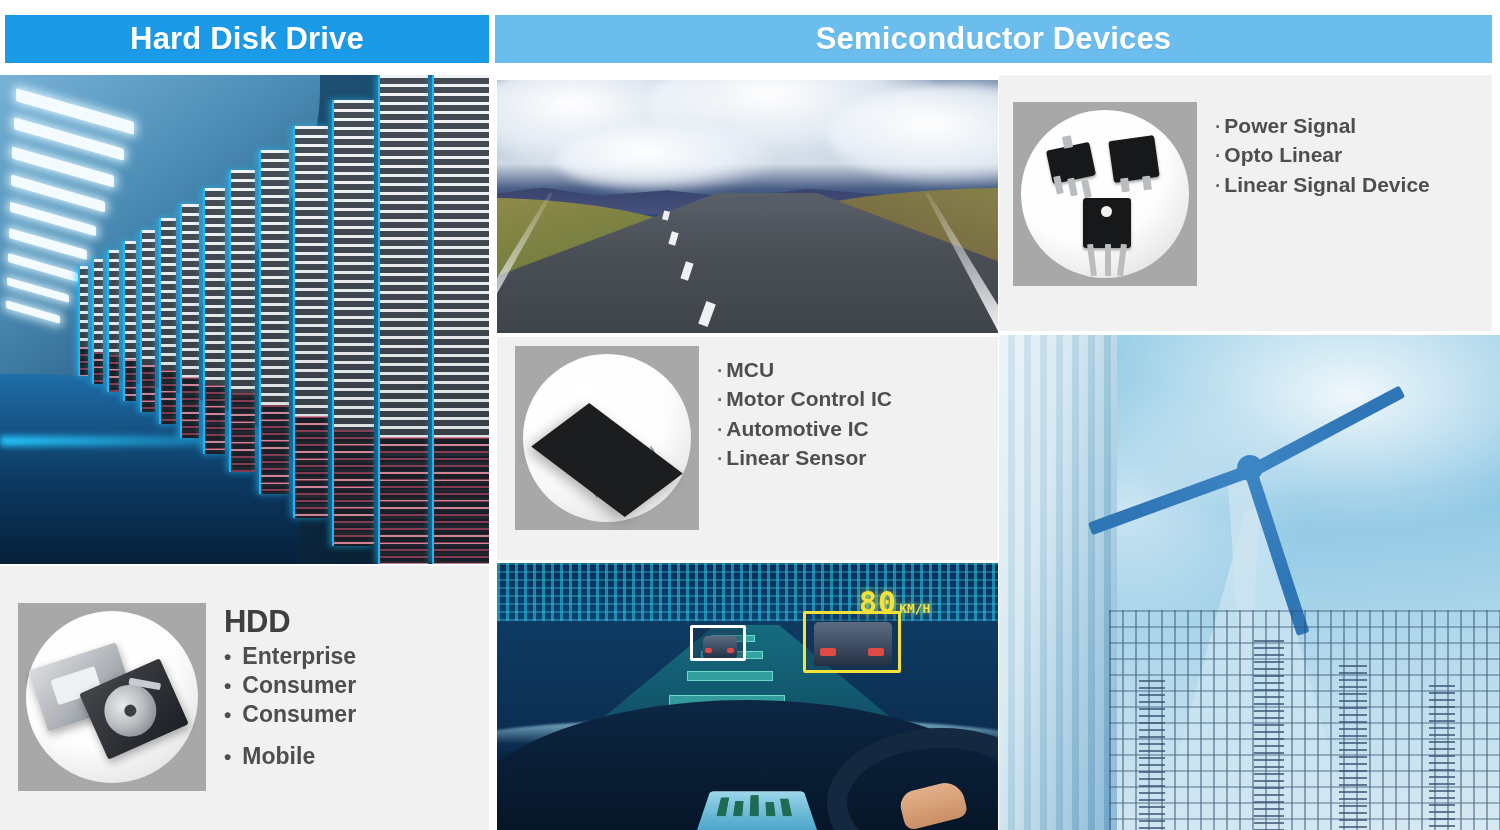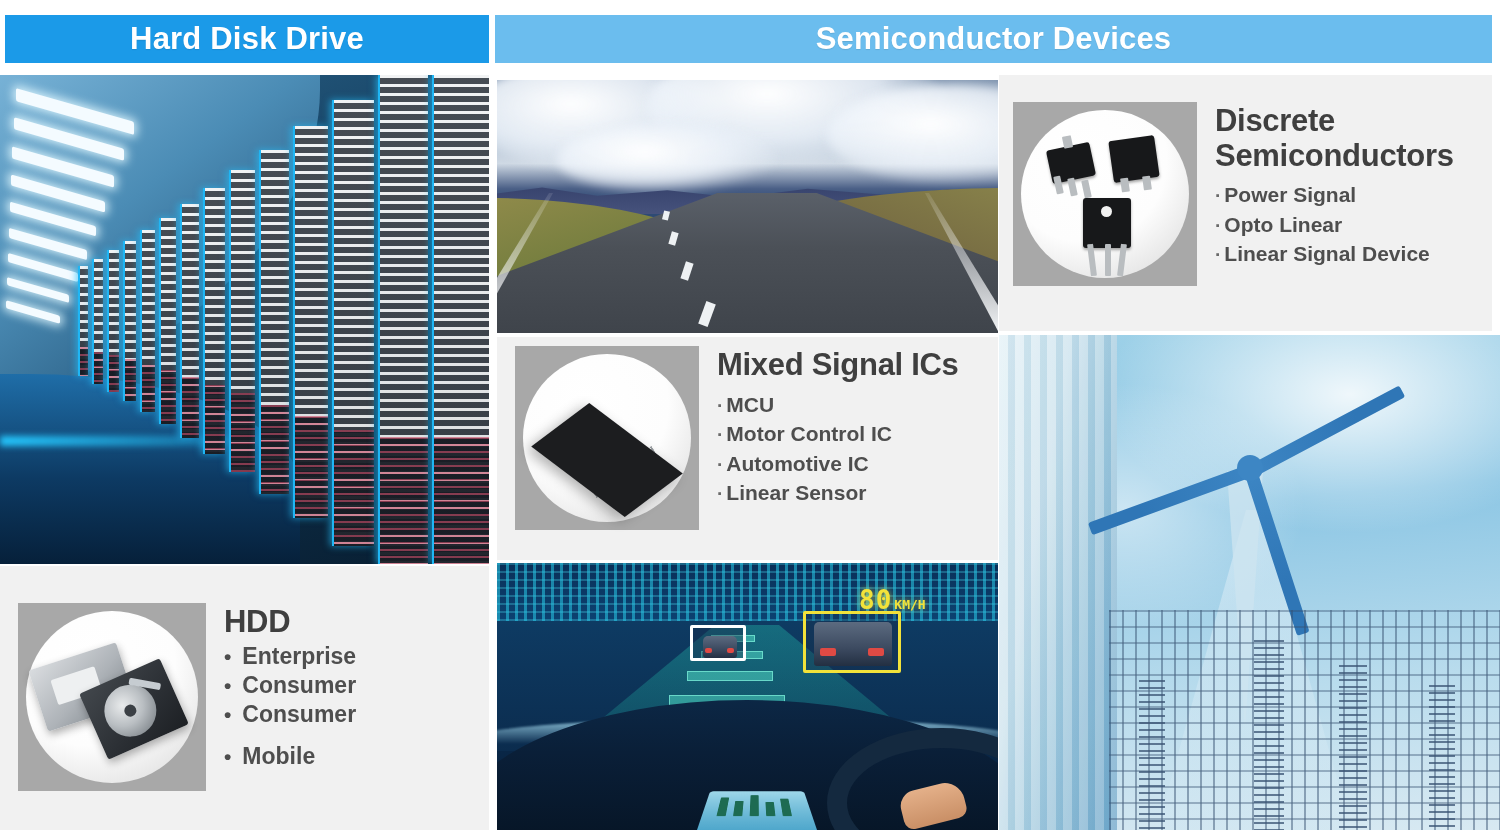--- a/index.html
+++ b/index.html
@@ -195,21 +195,21 @@
   .car-rung {
     position: absolute; background: rgba(90,240,210,0.45);
     border: 1px solid rgba(140,255,230,0.6);
   }
   .car-hud-speed {
     position: absolute; left: 362px; top: 22px;
     color: #f2e23a; font-weight: bold;
     font-family: "DejaVu Sans Mono", monospace;
     text-shadow: 0 0 7px rgba(242,226,58,0.75);
   }
-  .car-hud-speed .num { font-size: 26px; letter-spacing: 1px; }
+  .car-hud-speed .num { font-size: 30px; letter-spacing: 1px; }
   .car-hud-speed .unit { font-size: 13px; margin-left: 2px; }
   .car-box {
     position: absolute; border: 3px solid #f2e23a; border-radius: 2px;
     background: rgba(25,45,75,0.35);
   }
   .car-box-small {
     position: absolute; border: 3px solid #ffffff; border-radius: 2px;
     background: rgba(25,45,75,0.45);
   }
   .car-vehicle {
@@ -459,24 +459,20 @@
       <div class="tr-lead" style="left:108px; top:76px; width:8px; height:14px; transform:rotate(-8deg);"></div>
       <div class="tr-lead" style="left:130px; top:74px; width:8px; height:14px; transform:rotate(-8deg);"></div>
 
       <div class="tr-pkg" style="left:70px; top:96px; width:48px; height:50px;"></div>
       <div class="tr-hole" style="left:88px; top:104px; width:11px; height:11px;"></div>
       <div class="tr-lead" style="left:76px;  top:142px; width:6px; height:32px; transform:rotate(-7deg);"></div>
       <div class="tr-lead" style="left:92px;  top:142px; width:6px; height:32px;"></div>
       <div class="tr-lead" style="left:106px; top:142px; width:6px; height:32px; transform:rotate(7deg);"></div>
     </div>
     <div class="card-body">
-      <div class="card-title">
-        <div>Discrete</div>
-        <div>Semiconductors</div>
-      </div>
       <ul class="bullets b-dense">
         <li>
           <span class="dot">·</span>
           <span>Power Signal</span>
         </li>
         <li>
           <span class="dot">·</span>
           <span>Opto Linear</span>
         </li>
         <li>
@@ -488,21 +484,20 @@
   </div>
 
   <div class="card" id="card-mixed">
     <div class="thumb" id="thumb-mixed">
       <div class="thumb-circle"></div>
       <div class="chip-pins" style="left:40px;  top:100px; width:74px; height:16px; transform:rotate(31deg);"></div>
       <div class="chip-pins" style="left:72px;  top:118px; width:74px; height:16px; transform:rotate(-31deg);"></div>
       <div class="chip-body"></div>
     </div>
     <div class="card-body">
-      <div class="card-title">Mixed Signal ICs</div>
       <ul class="bullets b-dense">
         <li>
           <span class="dot">·</span>
           <span>MCU</span>
         </li>
         <li>
           <span class="dot">·</span>
           <span>Motor Control IC</span>
         </li>
         <li>

